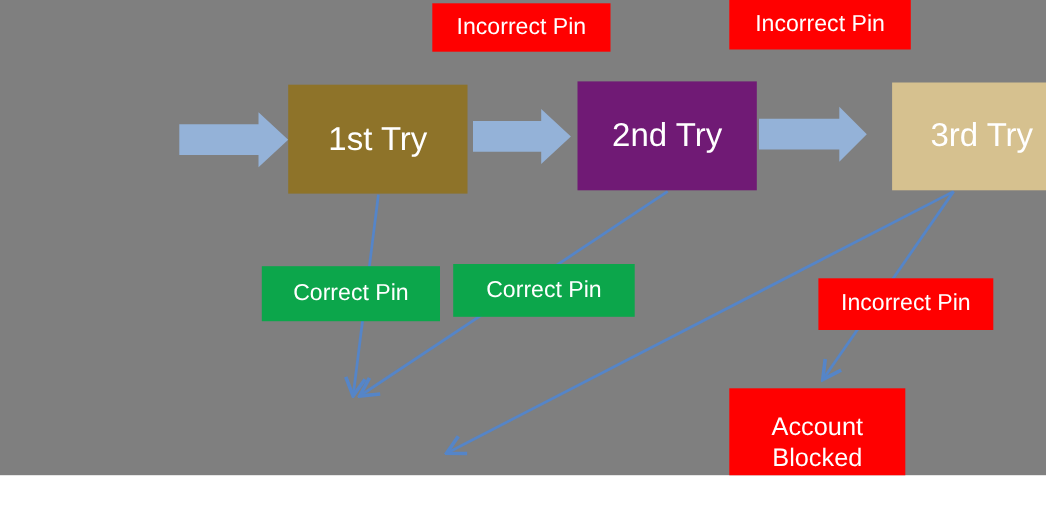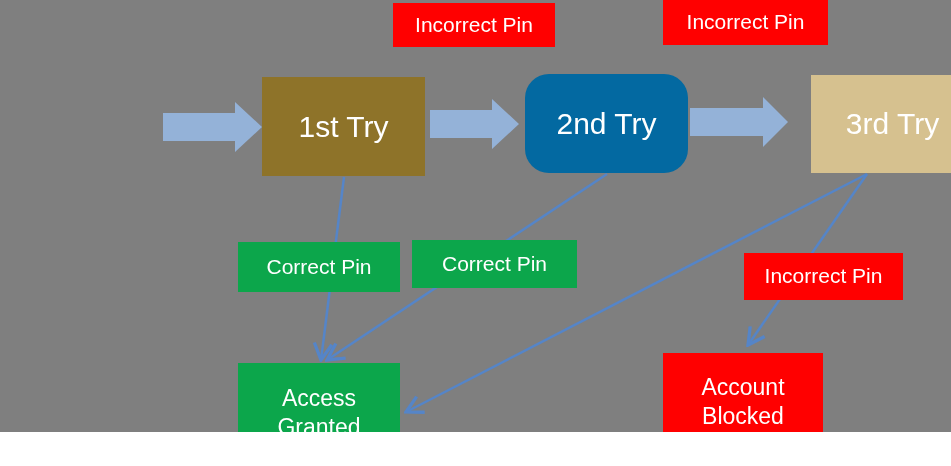--- a/index.html
+++ b/index.html
@@ -86,27 +86,24 @@
   <div class="edge-label l-cor2" style="background-color: rgb(12, 166, 75);">
     <span class="edge-label-text">Correct Pin</span>
   </div>
   <div class="edge-label l-inc3" style="background-color: rgb(255, 0, 0);">
     <span class="edge-label-text">Incorrect Pin</span>
   </div>
 
   <div class="node n-try1" style="background-color: rgb(142, 115, 41);">
     <span class="node-label">1st Try</span>
   </div>
-  <div class="node n-try2" style="background-color: #0369a1; border-radius: 24px;">
+  <div class="node n-try2" style="background-color: #701a75;">
     <span class="node-label">2nd Try</span>
   </div>
   <div class="node n-try3" style="background-color: rgb(214, 193, 143); margin-left: 23px;">
     <span class="node-label">3rd Try</span>
   </div>
 
-  <div class="node n-access" style="background-color: rgb(12, 166, 75);">
-    <span class="node-label">Access Granted</span>
-  </div>
   <div class="node n-blocked" style="background-color: rgb(255, 0, 0);">
     <span class="node-label">Account Blocked</span>
   </div>
 
 </div>
 
 </body></html>

